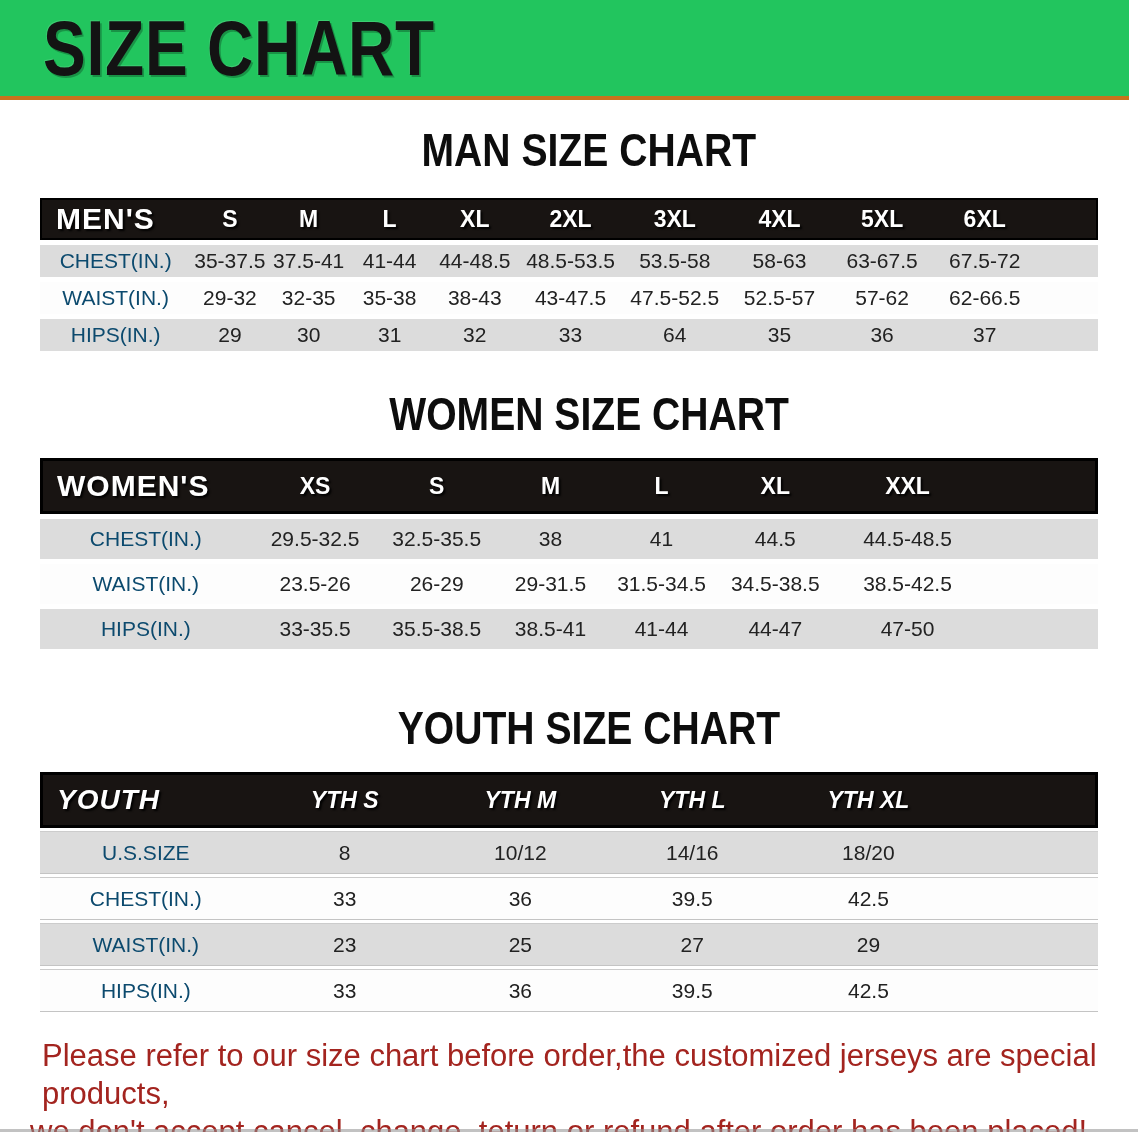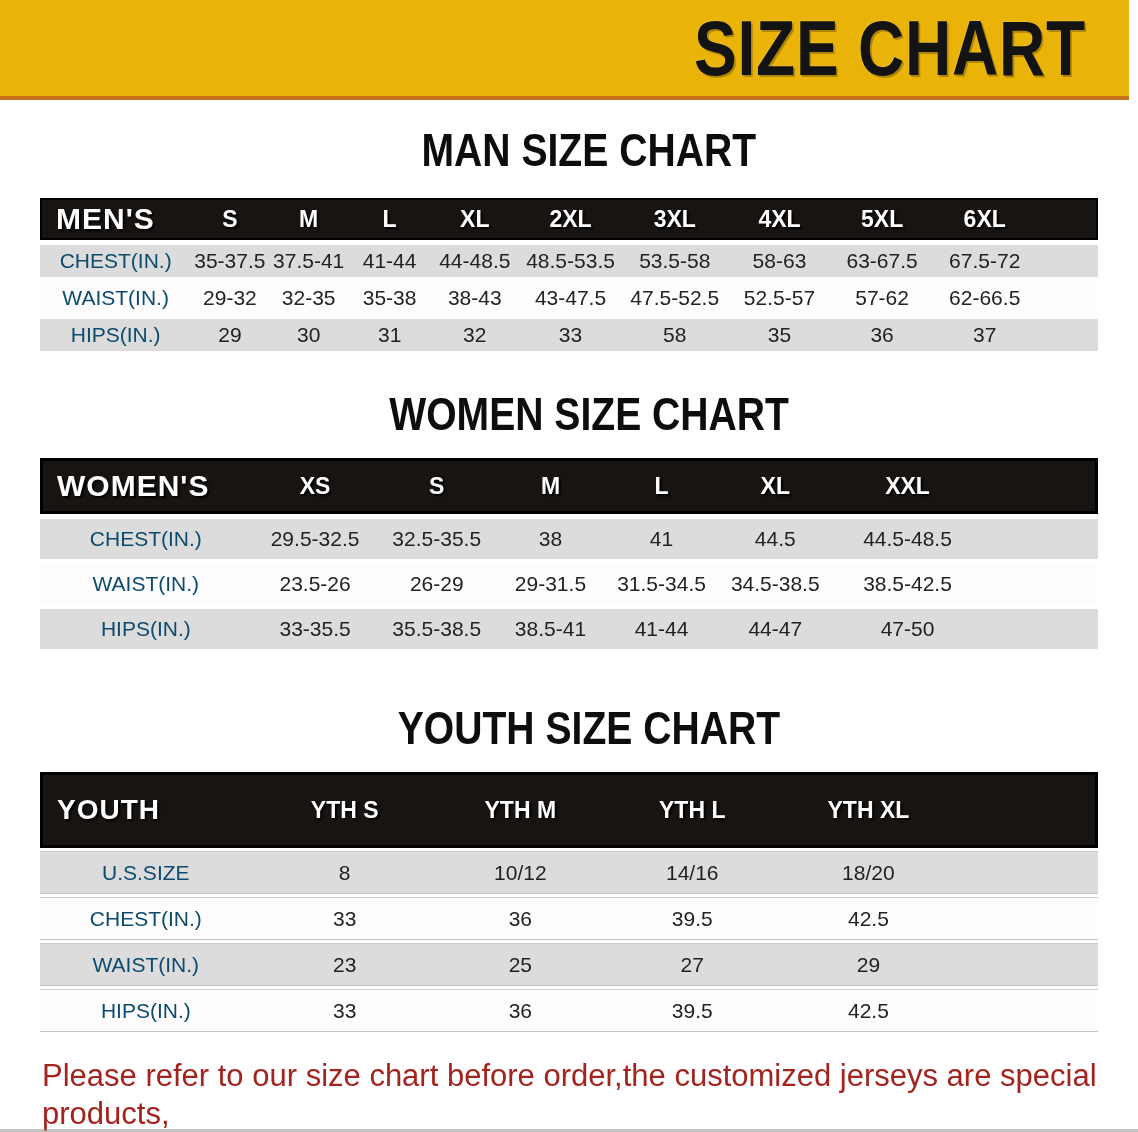--- a/index.html
+++ b/index.html
@@ -8,23 +8,23 @@
     width: 1138px; height: 1132px;
     overflow: hidden;
     font-family: "Liberation Sans", sans-serif;
     position: relative;
   }
 
   
   .banner {
     height: 100px;
     margin-right: 9px;
-    background: #eab308;
+    background: #22c55e;
     border-bottom: 4px solid #c8731c;
-    text-align: right;
+    text-align: left;
     overflow: hidden;
   }
   .banner-title {
     display: inline-block;
     font-size: 78px;
     line-height: 96px;
     font-weight: 800;
     letter-spacing: 1px;
     color: #131313;
     transform: scaleX(0.82);
@@ -78,21 +78,21 @@
     text-shadow: 2px 2px 2px rgba(0,0,0,0.9);
   }
   .size-table thead th:first-child { border-left: 3px solid #000; text-align: left; padding-left: 14px; }
   .size-table thead th:last-child  { border-right: 3px solid #000; }
   .size-table thead th.corner {
     font-size: 30px;
     letter-spacing: 1px;
   }
   .section-men   .size-table thead th { height: 42px; border-width: 2px; }
   .section-women .size-table thead th { height: 56px; }
-  .section-youth .size-table thead th { height: 76px; }
+  .section-youth .size-table thead th { height: 56px; font-style: italic; }
   .section-youth .size-table thead th.corner { font-size: 28px; }
 
   .size-table tbody td {
     text-align: center;
     font-size: 21px;
     color: #222222;
     white-space: nowrap;
   }
   .size-table tbody td.row-label { color: #0c4a6e; }
   .size-table tbody tr:nth-child(odd) td  { background: #dcdcdc; }
@@ -193,21 +193,21 @@
             <td>62-66.5</td>
             <td></td>
           </tr>
           <tr>
             <td class="row-label">HIPS(IN.)</td>
             <td>29</td>
             <td>30</td>
             <td>31</td>
             <td>32</td>
             <td>33</td>
-            <td>58</td>
+            <td>64</td>
             <td>35</td>
             <td>36</td>
             <td>37</td>
             <td></td>
           </tr>
         </tbody>
       </table>
   </section>
 
   <section class="chart-section section-women">

